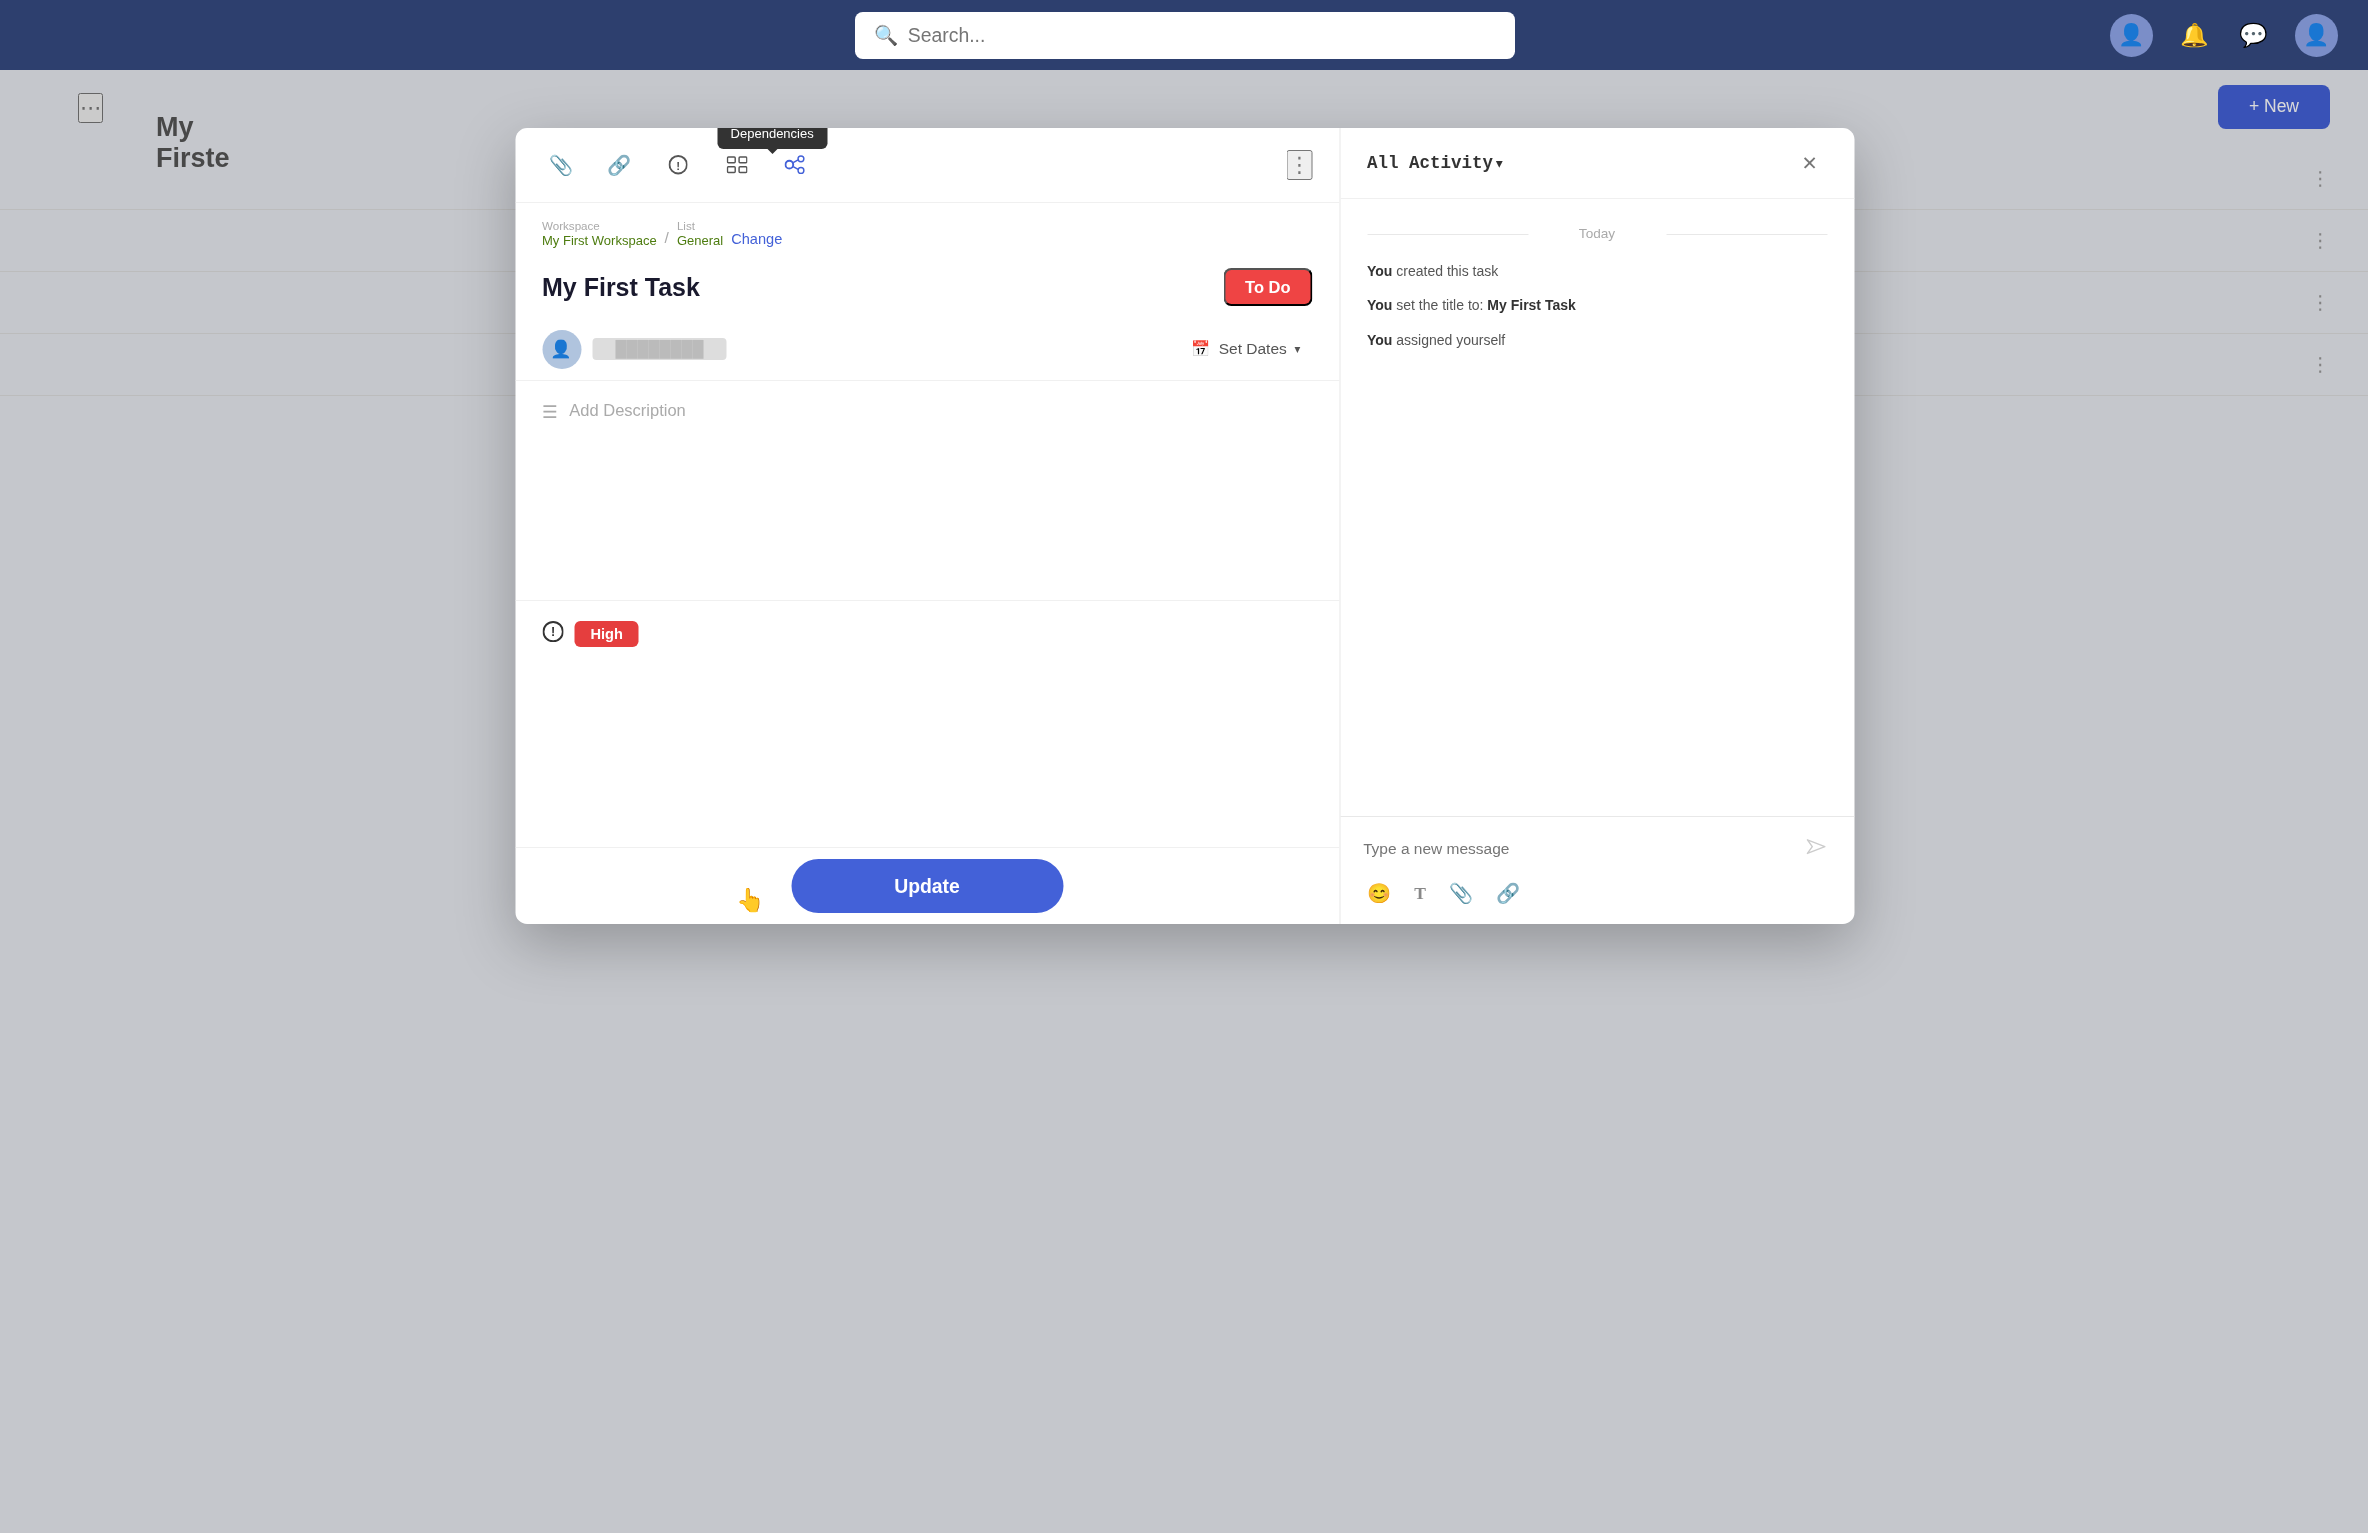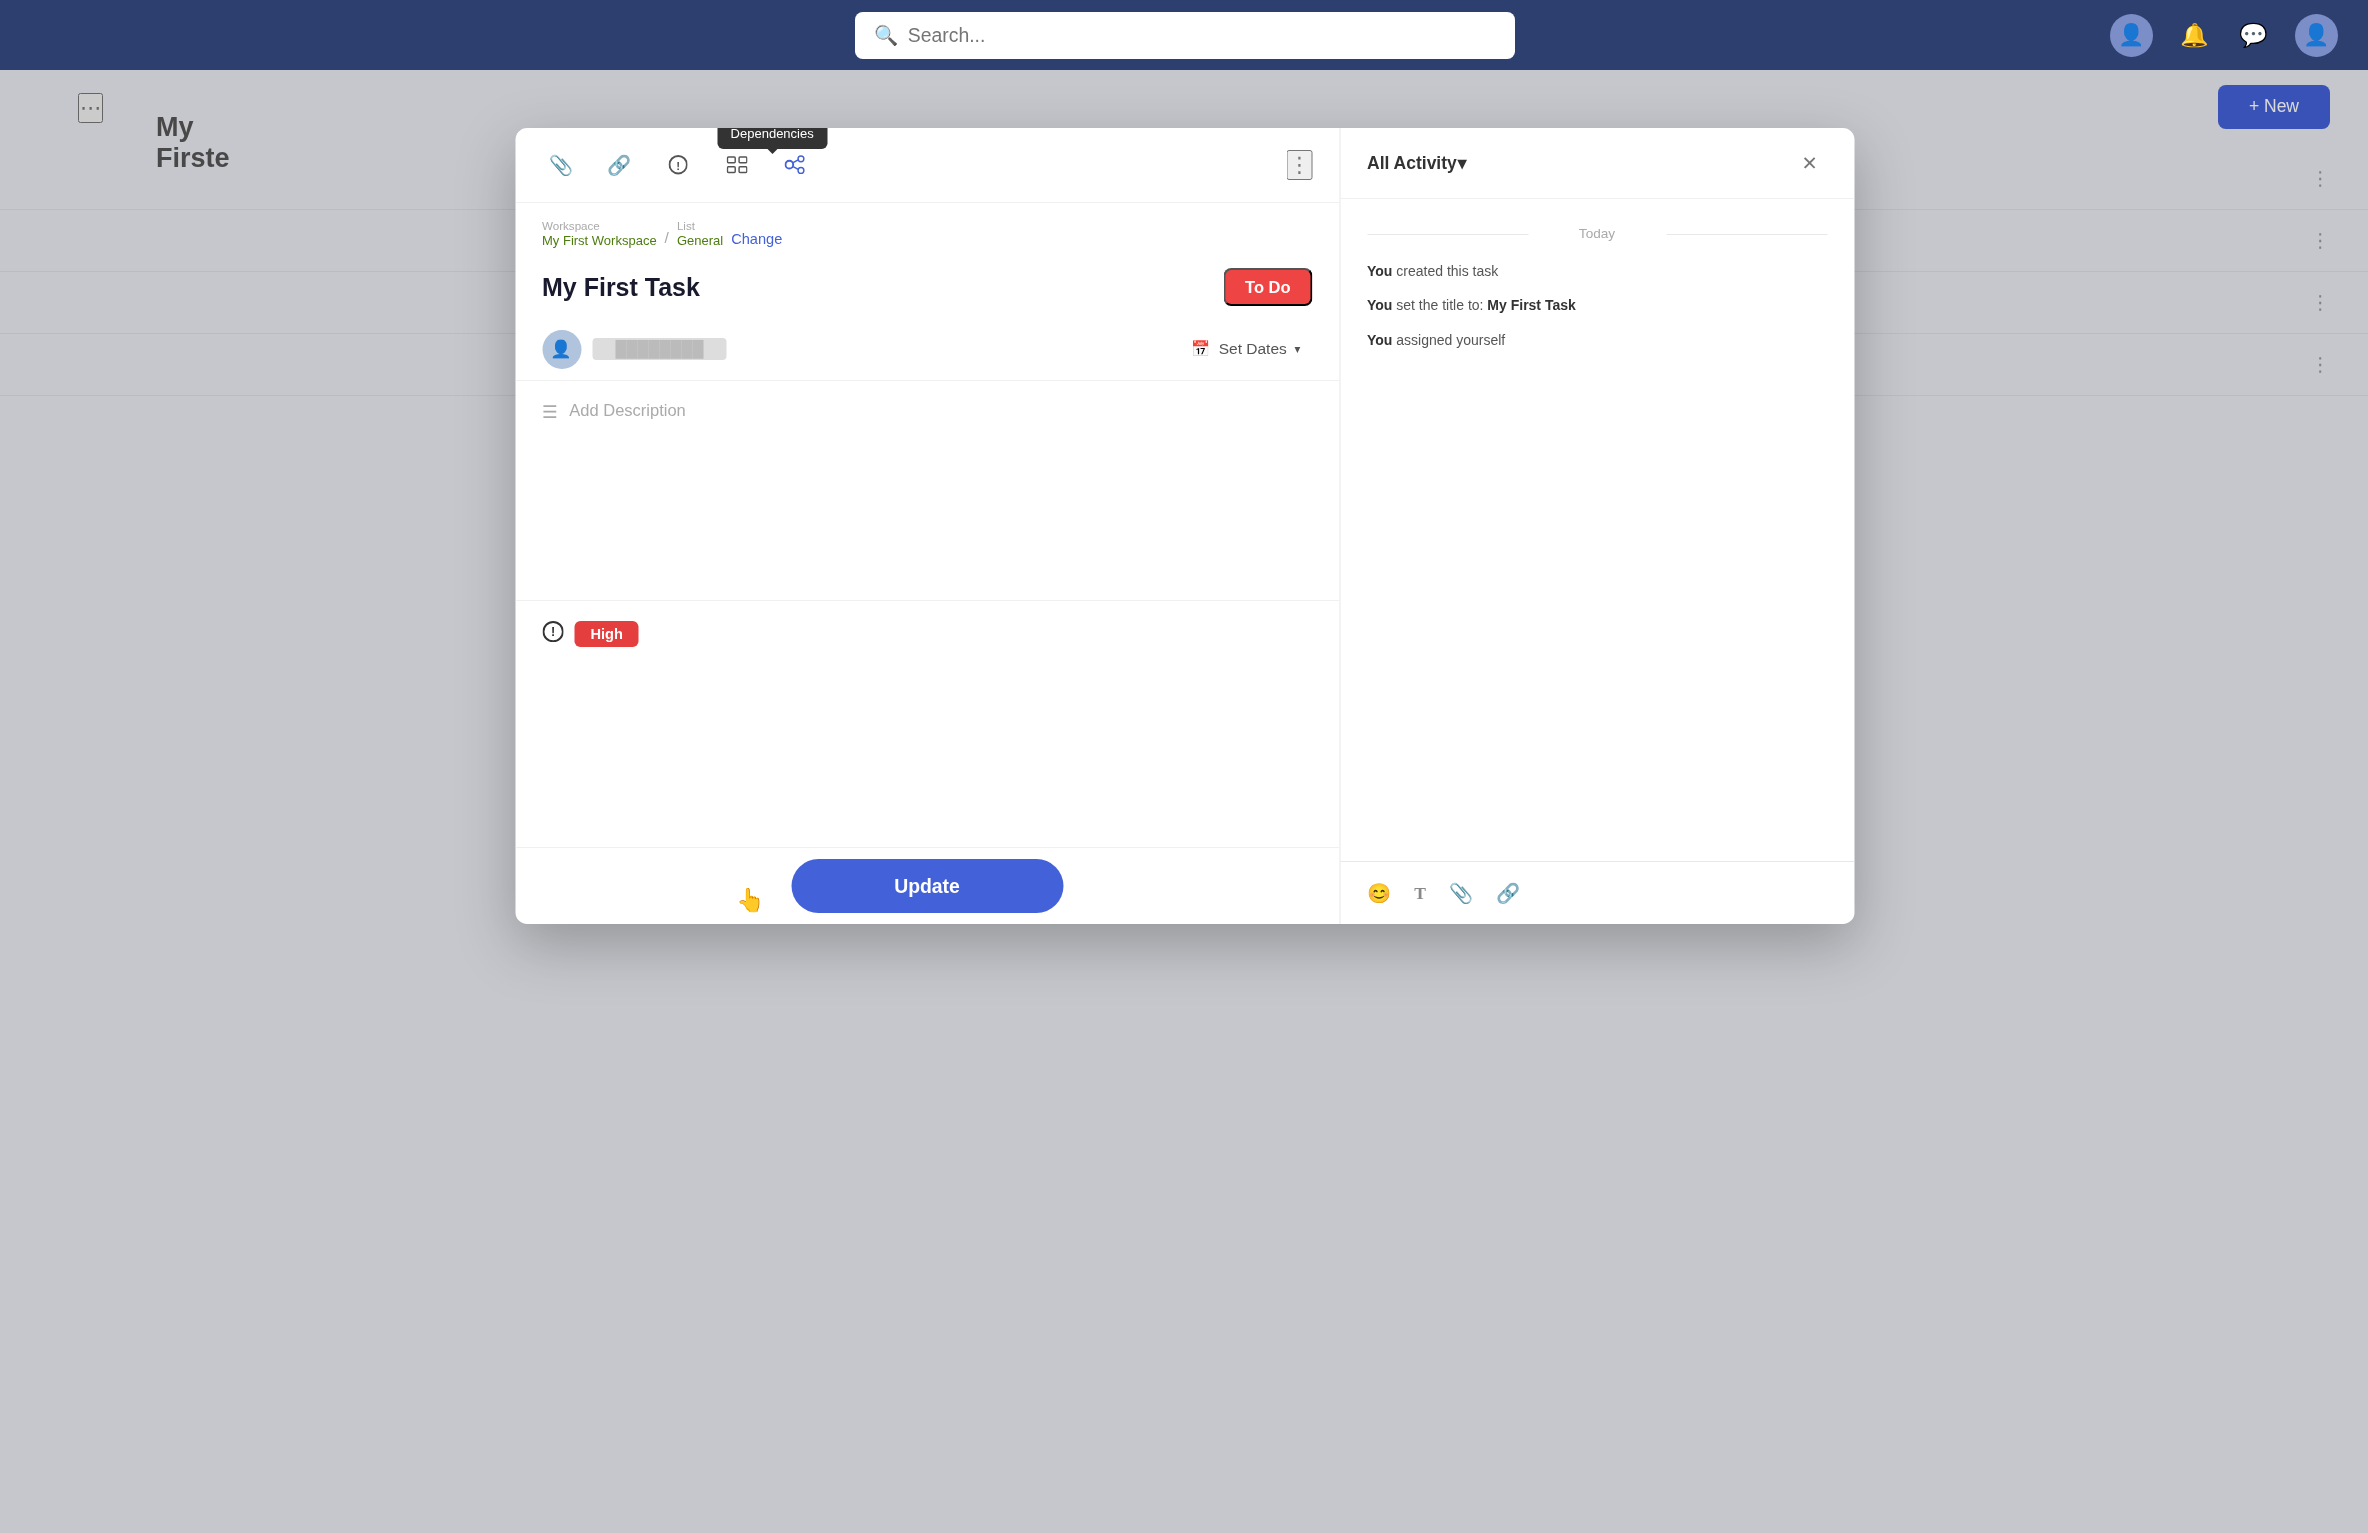--- a/index.html
+++ b/index.html
@@ -360,20 +360,21 @@
       border-bottom: 1px solid #f0f0f0;
     }
     .activity-title {
       display: flex;
       align-items: center;
       gap: 1px;
       font-size: 17.5px;
       font-weight: 600;
       color: #333;
       cursor: pointer;
+      font-family: Liberation Mono, monospace;
     }
     .activity-close {
       width: 35px;
       height: 35px;
       display: flex;
       align-items: center;
       justify-content: center;
       cursor: pointer;
       border-radius: 50%;
       font-size: 19.4px;
@@ -637,20 +638,28 @@
           <span> set the title to: </span>
           <span class="bold">My First Task</span>
         </div>
         <div class="activity-item">
           <span class="actor">You</span>
           <span> assigned yourself</span>
         </div>
       </div>
 
       <div class="message-input-area">
+        <div class="message-input">
+          <input type="text" placeholder="Type a new message" style="">
+          <button class="send-btn">
+            <svg width="21.3" height="21.3" viewBox="0 0 22 22" fill="none">
+              <path d="M20 11L2 4l5 7-5 7 18-7z" stroke="#ccc" stroke-width="1.5" stroke-linejoin="round" fill="none"></path>
+            </svg>
+          </button>
+        </div>
         <div class="message-tools">
           <button class="msg-tool-btn">😊</button>
           <button class="msg-tool-btn" style="font-weight:700; font-size:17.5px; font-family:serif;">T</button>
           <button class="msg-tool-btn">📎</button>
           <button class="msg-tool-btn">🔗</button>
         </div>
       </div>
     </div>
   </div>
 

